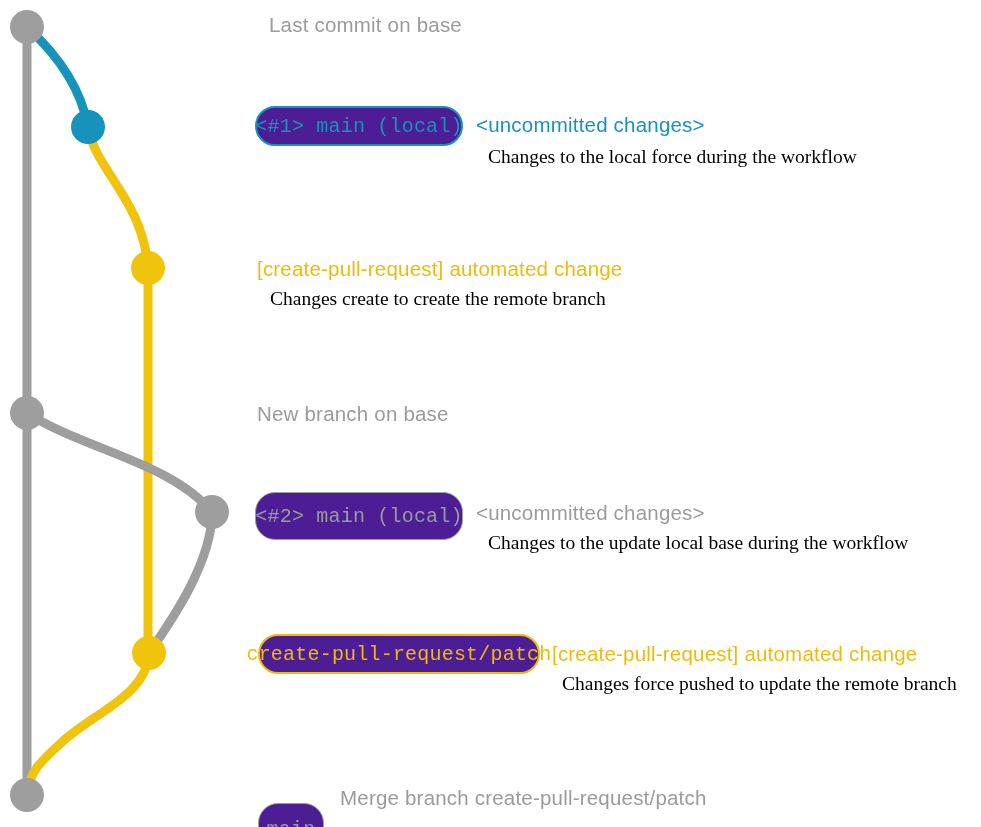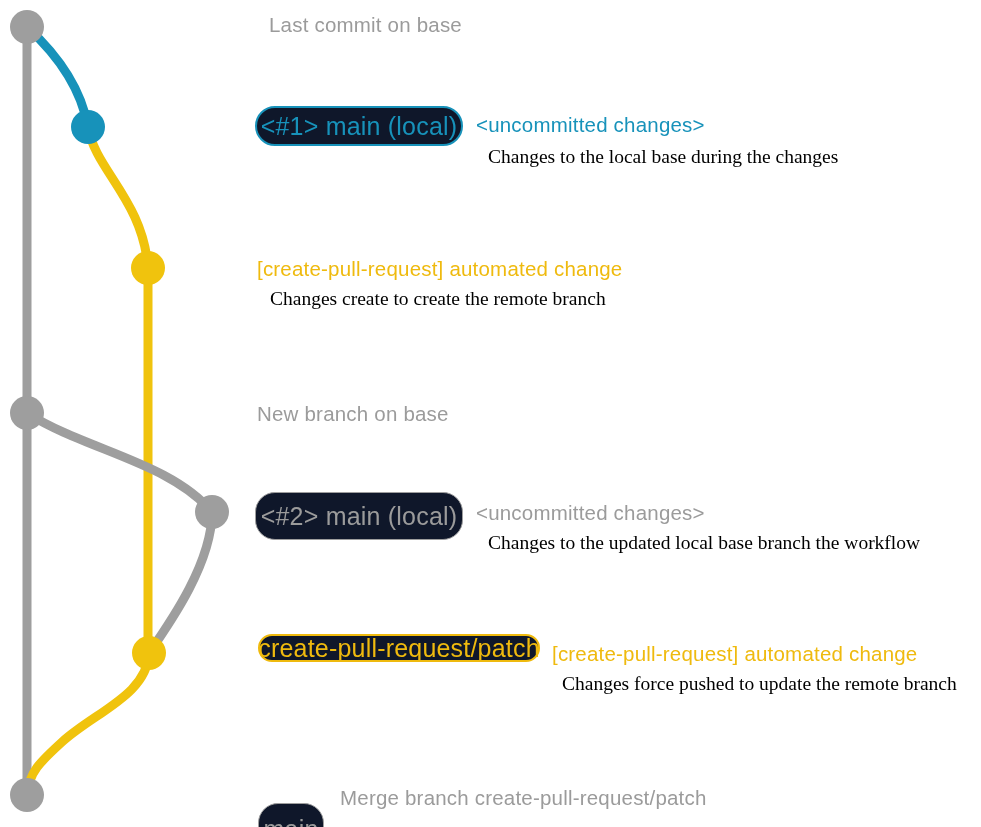--- a/index.html
+++ b/index.html
@@ -16,22 +16,22 @@
   .f-gold{fill:var(--gold);}
   .lbl{
     position:absolute;font-size:20.5px;letter-spacing:.2px;line-height:1.2;
     white-space:nowrap;
   }
   .lbl.gray{color:var(--gray-text);}
   .lbl.teal{color:var(--teal);}
   .lbl.gold{color:var(--gold-text);}
   .badge{
     position:absolute;display:flex;align-items:center;justify-content:center;
-    font-size:25px;letter-spacing:.2px;white-space:nowrap;
-    border-radius:20px;background:#0f172a;box-sizing:border-box;
+    font-size:20px;letter-spacing:.2px;white-space:nowrap;
+    border-radius:20px;background:#4c1d95;box-sizing:border-box;font-family:Liberation Mono, monospace;
   }
   .badge.teal{border:2px solid var(--teal);color:var(--teal);}
   .badge.gray{border:1.5px solid var(--gray);color:var(--gray-text);}
   .badge.gold{border:2px solid var(--gold-text);color:var(--gold-text);}
   .desc{
     position:absolute;font-family:"Liberation Serif", serif;font-size:19.5px;
     color:var(--desc);white-space:nowrap;line-height:1.2;
   }
 </style>
 </head>
@@ -55,29 +55,29 @@
   <circle class="f-gray" cx="27" cy="413" r="17"></circle>
   <circle class="f-gray" cx="212" cy="512" r="17"></circle>
   <circle class="f-gold" cx="149" cy="653" r="17"></circle>
   <circle class="f-gray" cx="27" cy="795" r="17"></circle>
 </svg>
 
 <div class="lbl gray" style="left:257px;top:13px;margin-left:12px;">Last commit on base</div>
 
 <div class="badge teal" style="left:255px;top:106px;width:208px;height:40px;">&lt;#1&gt; main (local)</div>
 <div class="lbl teal" style="left:476px;top:113px;">&lt;uncommitted changes&gt;</div>
-<div class="desc" style="left:488px;top:145px;">Changes to the local base during the changes</div>
+<div class="desc" style="left:488px;top:145px;">Changes to the local force during the workflow</div>
 
 <div class="lbl gold" style="left:257px;top:257px;">[create-pull-request] automated change</div>
 <div class="desc" style="left:270px;top:287px;">Changes create to create the remote branch</div>
 
 <div class="lbl gray" style="left:257px;top:402px;">New branch on base</div>
 
 <div class="badge gray" style="left:255px;top:492px;width:208px;height:48px;">&lt;#2&gt; main (local)</div>
 <div class="lbl gray" style="left:476px;top:501px;">&lt;uncommitted changes&gt;</div>
-<div class="desc" style="left:488px;top:531px;">Changes to the updated local base branch the workflow</div>
+<div class="desc" style="left:488px;top:531px;">Changes to the update local base during the workflow</div>
 
-<div class="badge gold" style="left:258px;top:634px;width:282px;height:28px;">create-pull-request/patch</div>
+<div class="badge gold" style="left:258px;top:634px;width:282px;height:40px;">create-pull-request/patch</div>
 <div class="lbl gold" style="left:552px;top:642px;">[create-pull-request] automated change</div>
 <div class="desc" style="left:562px;top:672px;">Changes force pushed to update the remote branch</div>
 
 <div class="badge gray" style="left:258px;top:777px;width:66px;height:52px;margin-top:26px;">main</div>
 <div class="lbl gray" style="left:340px;top:786px;">Merge branch create-pull-request/patch</div>
 
 </body></html>

